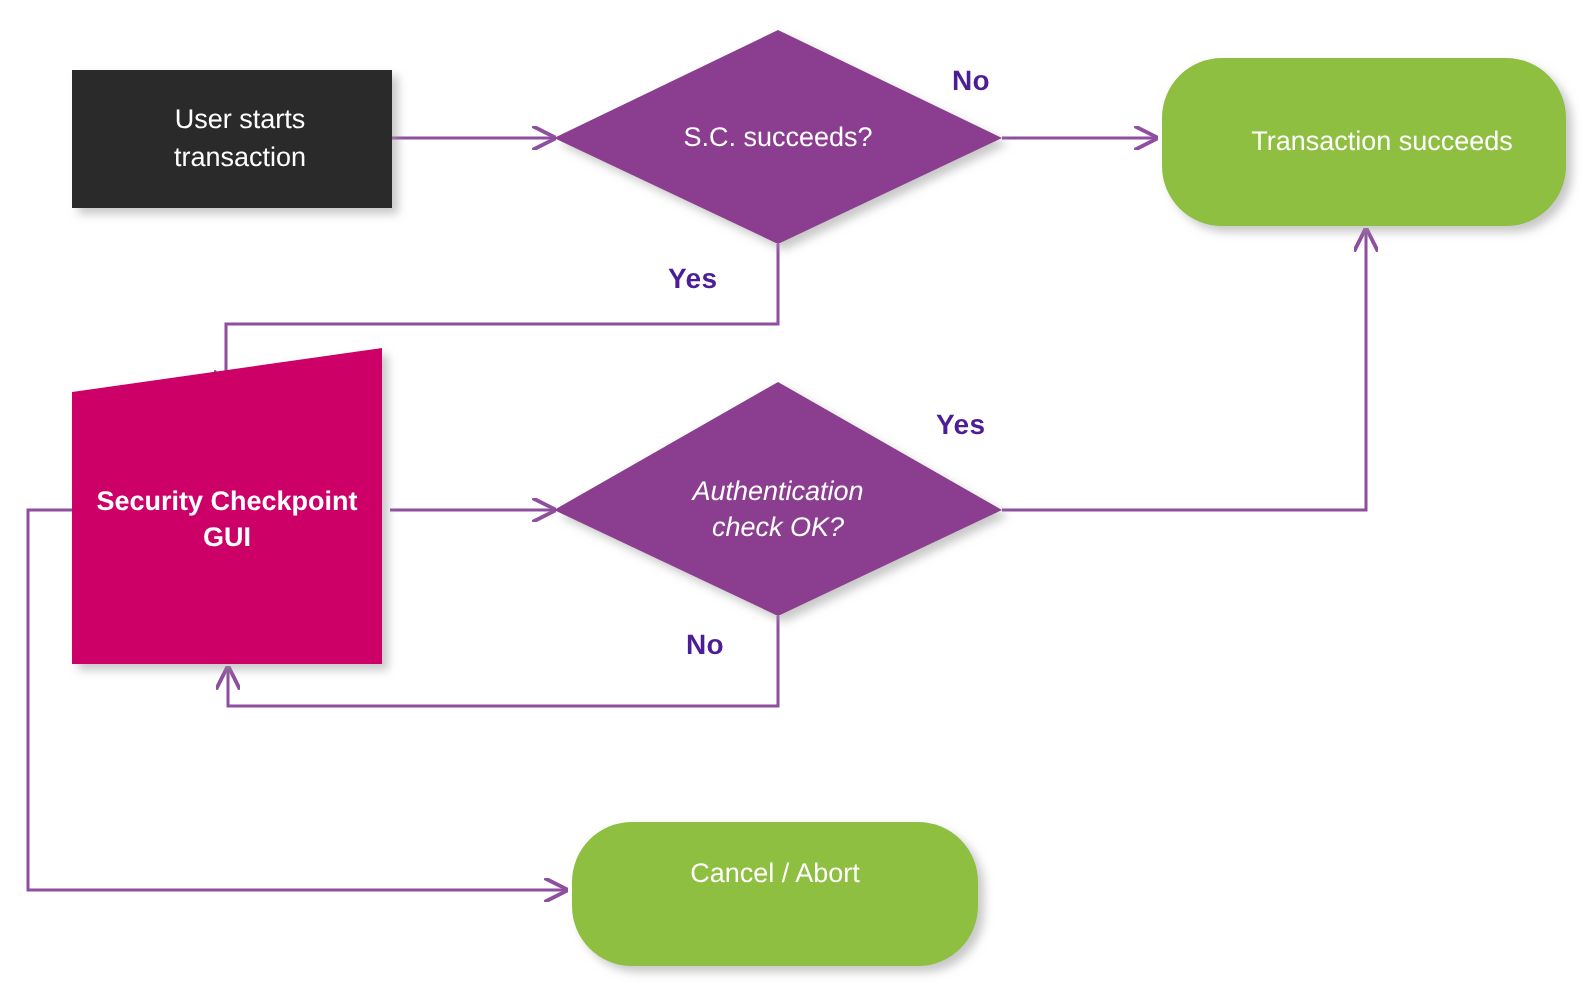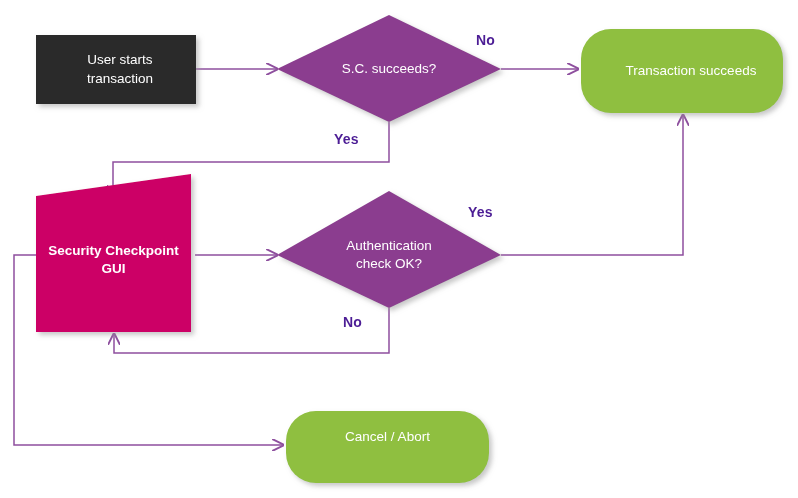--- a/index.html
+++ b/index.html
@@ -99,21 +99,21 @@
   <div class="node-label" style="left:40px; top:35px; width:160px; height:69px;">User starts
 transaction</div>
 
   <div class="node-label" style="left:297px; top:47px; width:184px; height:44px;">S.C. succeeds?</div>
 
   <div class="node-label" style="left:581px; top:29px; width:220px; height:84px;">Transaction succeeds</div>
 
   <div class="node-label" style="left:30px; top:238px; width:167px; height:44px;font-weight:bold;">Security Checkpoint
 GUI</div>
 
-  <div class="node-label" style="left:297px; top:232px; width:184px; height:46px;">Authentication
+  <div class="node-label" style="left:297px; top:232px; width:184px; height:46px;font-style:italic;">Authentication
 check OK?</div>
 
   <div class="node-label" style="left:286px; top:411px; width:203px; height:52px;">Cancel / Abort</div>
 
   <div class="edge-label" style="left:476px; top:32px;">No</div>
 
   <div class="edge-label" style="left:334px; top:131px;">Yes</div>
 
   <div class="edge-label" style="left:468px; top:204px;">Yes</div>
 

